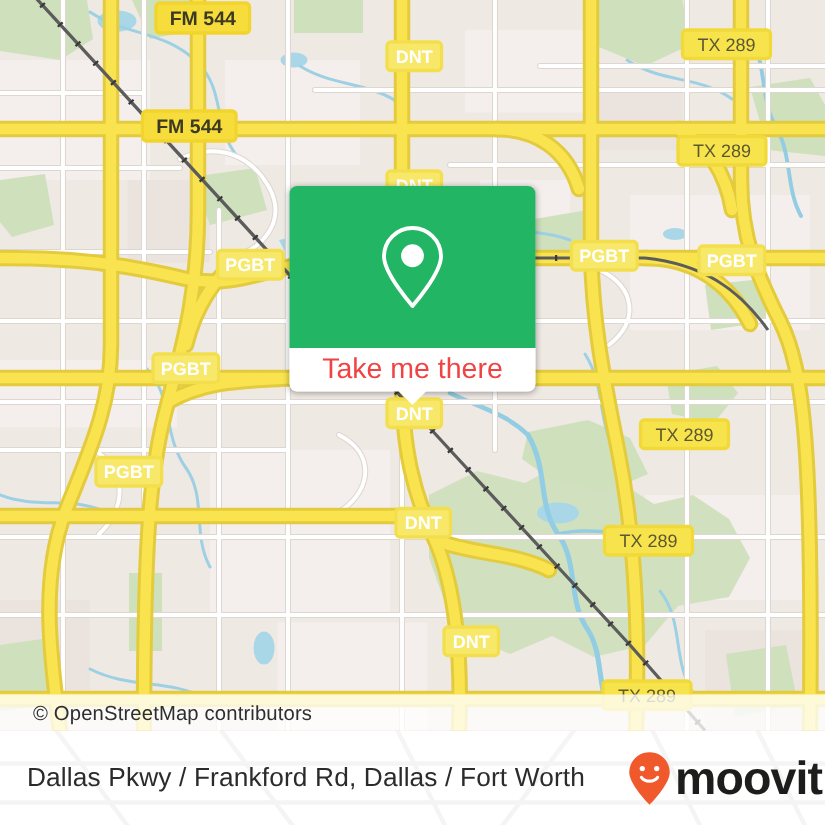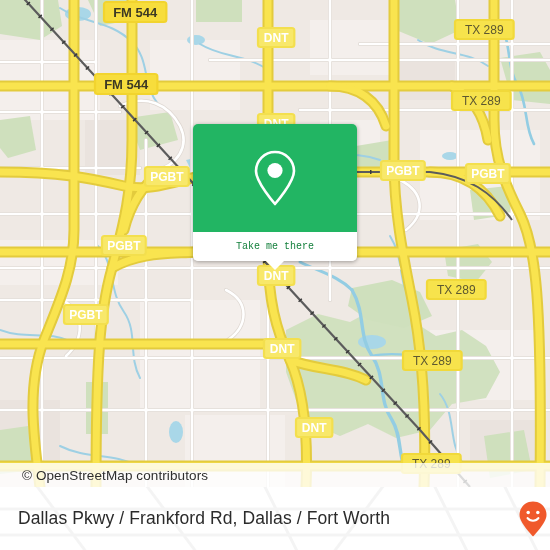--- a/index.html
+++ b/index.html
@@ -74,23 +74,22 @@
   .callout-action {
     background: #ffffff;
     border-radius: 0 0 5px 5px;
     height: 29px;
     display: flex;
     align-items: center;
     justify-content: center;
     position: relative;
   }
   .callout-action span {
-    font-size: 10px;
-    color: #15803d;
-    font-family: Liberation Mono, monospace;
+    font-size: 19px;
+    color: #ef4444;
   }
   .callout-tail {
     position: absolute;
     left: 50%;
     bottom: -9px;
     transform: translateX(-50%);
     width: 0;
     height: 0;
     border-left: 10px solid transparent;
     border-right: 10px solid transparent;
@@ -407,16 +406,17 @@
     <div class="footer-title">Dallas Pkwy / Frankford Rd, Dallas / Fort Worth</div>
 
     <div class="brand">
       <svg width="30" height="38" viewBox="0 0 30 38">
         <path d="M15 1.5 C 7.4 1.5, 1.5 7.4, 1.5 15 C 1.5 23, 15 36.5, 15 36.5
                  C 15 36.5, 28.5 23, 28.5 15 C 28.5 7.4, 22.6 1.5, 15 1.5 Z" fill="#f0592b"></path>
         <circle cx="10.2" cy="12.4" r="1.75" fill="#ffffff"></circle>
         <circle cx="19.8" cy="12.4" r="1.75" fill="#ffffff"></circle>
         <path d="M9.6 18.2 C 12 21.6, 18 21.6, 20.4 18.2" stroke="#ffffff" stroke-width="2.1" fill="none" stroke-linecap="round"></path>
       </svg>
+      <span class="brand-word">moovit</span>
     </div>
   </div>
 
 </div>
 
 </body></html>

